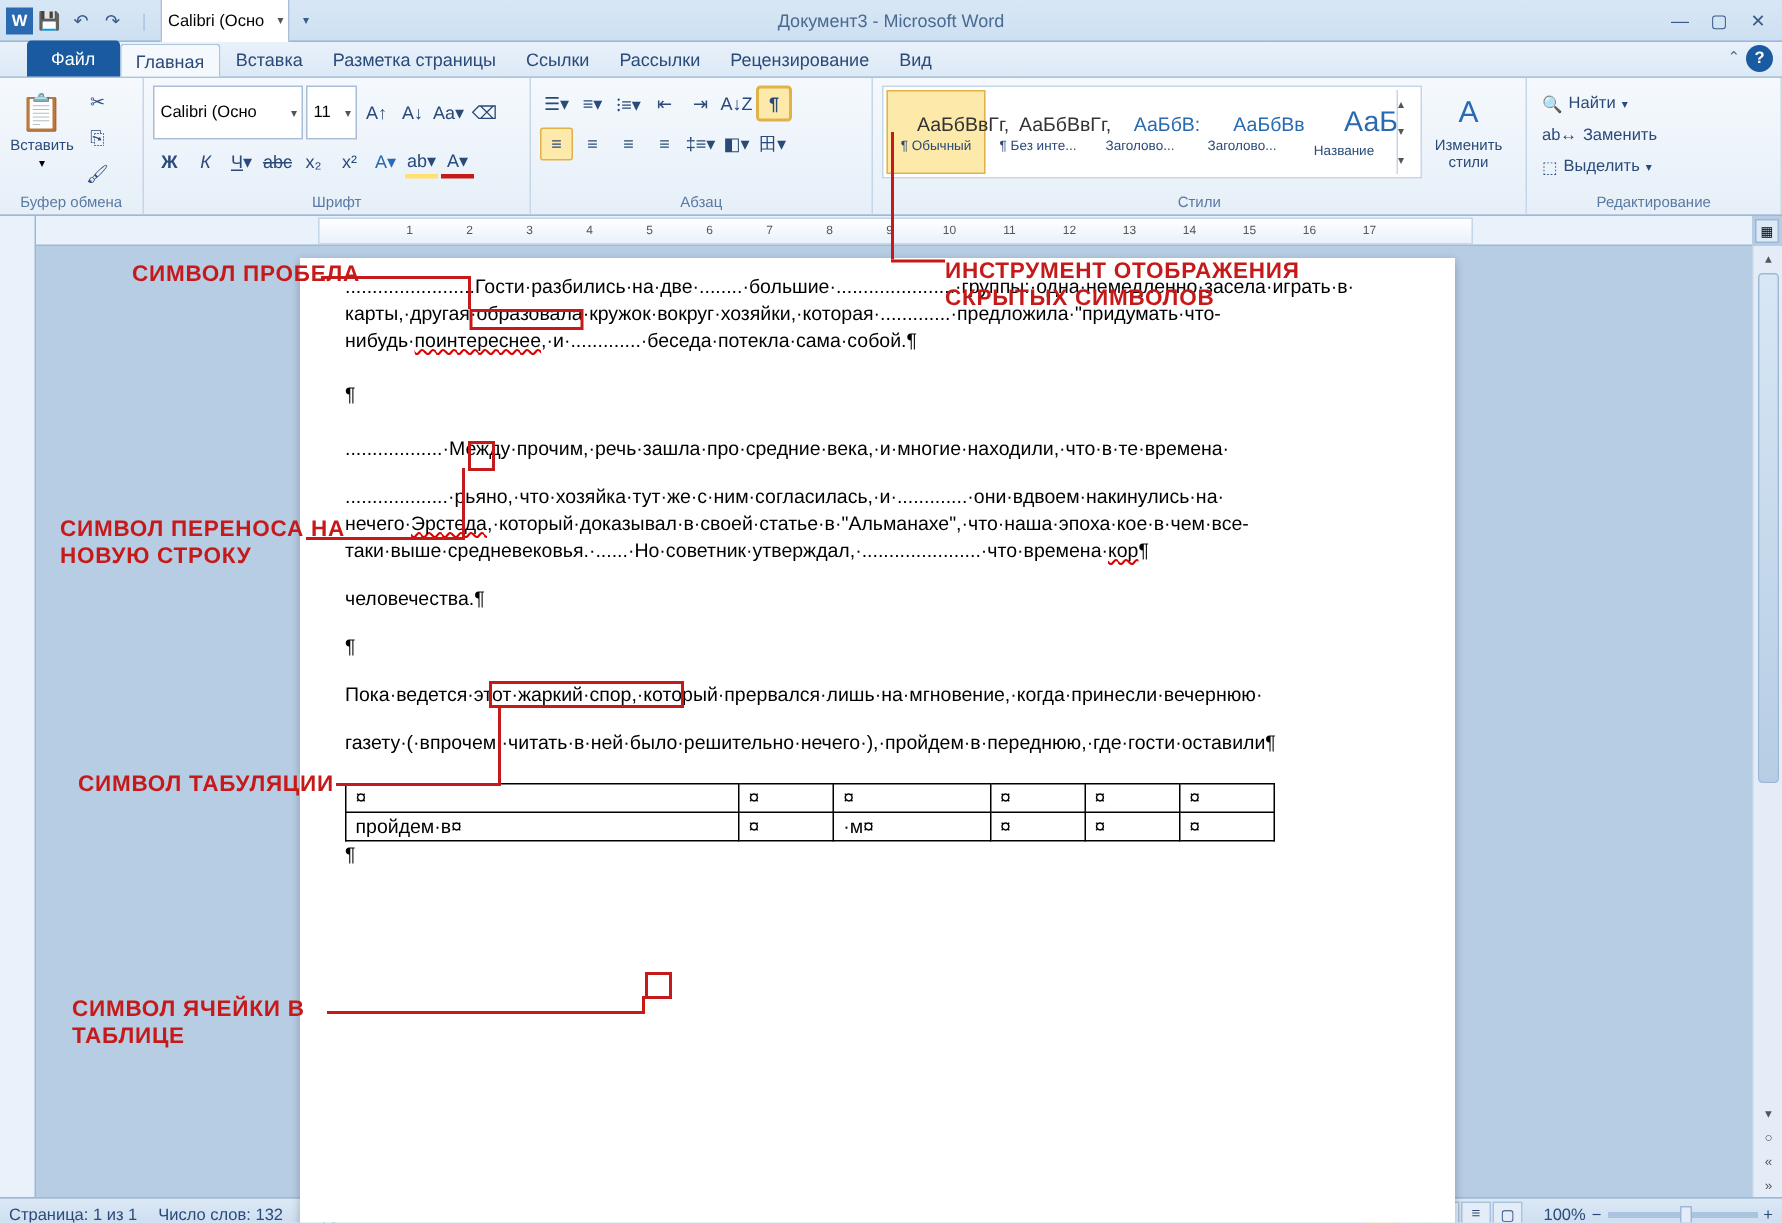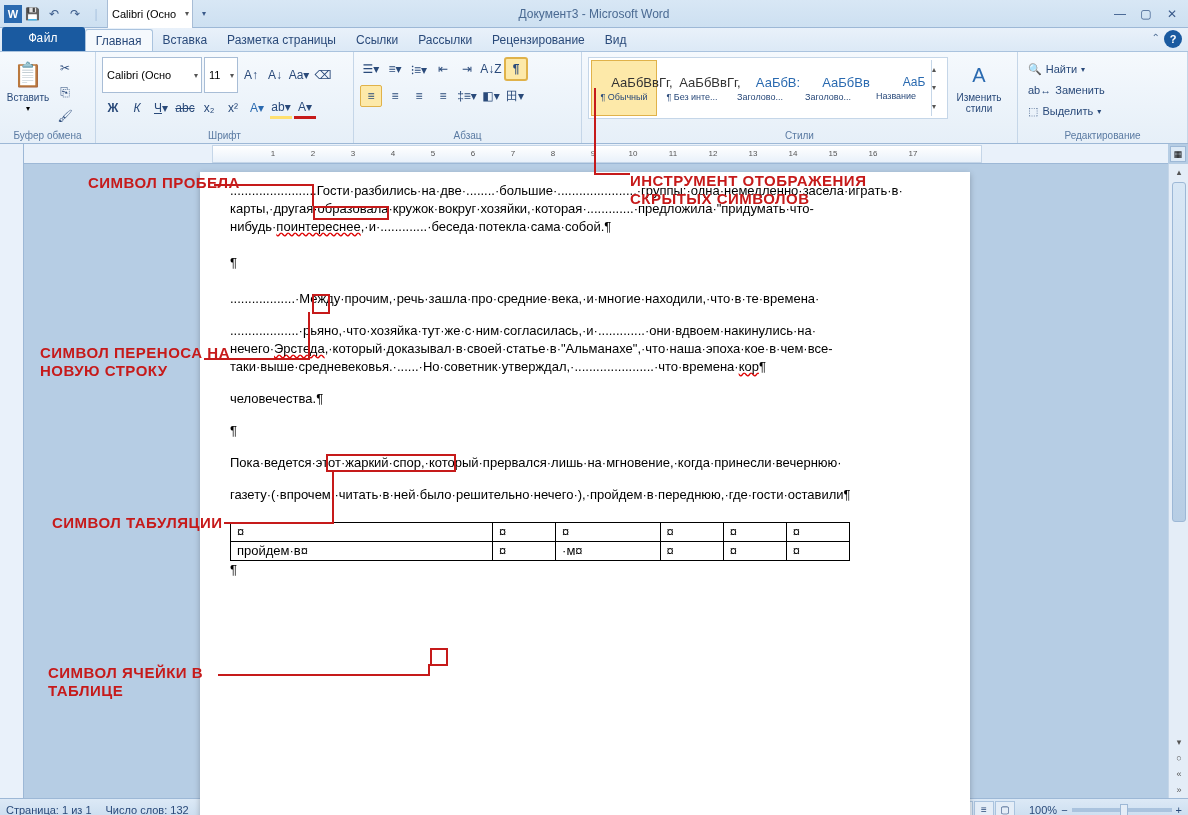--- a/index.html
+++ b/index.html
@@ -7,21 +7,21 @@
 
 
 .titlebar { height: 28px; background: linear-gradient(#d8e7f5,#cde0f1); display: flex; align-items: center; border-bottom: 1px solid #9db8d6; position: relative; }
 .qat { display: flex; align-items: center; gap: 1px; padding: 0 4px; }
 .qat .ico, .winbtn { width: 20px; height: 20px; display: flex; align-items: center; justify-content: center; font-size: 12px; color: #3a5a8a; cursor: default; }
 .title { position: absolute; left: 50%; transform: translateX(-50%); font-size: 12px; color: #4a6a92; }
 .winctrls { margin-left: auto; display: flex; gap: 6px; padding-right: 6px; }
 
 
 .tabrow { height: 24px; background: linear-gradient(#e9f1fa,#dce9f6); display: flex; align-items: flex-end; border-bottom: 1px solid #aac3de; position: relative; }
-.file-tab { background: #1a5aa0; color: #fff; padding: 4px 27px; font-size: 12px; height: 24px; display: flex; align-items: center; border-radius: 3px 3px 0 0; margin-left: 2px; font-family: Liberation Mono, monospace; }
+.file-tab { background: #1a5aa0; color: #fff; padding: 4px 16px; font-size: 12px; height: 24px; display: flex; align-items: center; border-radius: 3px 3px 0 0; margin-left: 18px; }
 .tab { padding: 4px 10px; font-size: 12px; color: #2a4a7a; height: 22px; display: flex; align-items: center; cursor: default; }
 .tab.active { background: #f5f9fd; border: 1px solid #aac3de; border-bottom: none; border-radius: 3px 3px 0 0; color: #2a4a7a; }
 .help-btn { position: absolute; right: 6px; top: 2px; width: 18px; height: 18px; background: #1a5aa0; color: #fff; border-radius: 50%; display: flex; align-items: center; justify-content: center; font-weight: bold; font-size: 11px; }
 .ribbon-toggle { position: absolute; right: 28px; top: 4px; color: #4a6a92; font-size: 10px; }
 
 
 .ribbon { height: 92px; background: linear-gradient(#f5f9fd,#e6eff8); border-bottom: 1px solid #9db8d6; display: flex; }
 .group { border-right: 1px solid #c5d6e8; padding: 2px 6px 0 6px; display: flex; flex-direction: column; position: relative; }
 .group-label { position: absolute; bottom: 2px; left: 0; right: 0; text-align: center; font-size: 10px; color: #5a7aa2; }
 .group-body { flex: 1; display: flex; align-items: flex-start; gap: 4px; padding-top: 3px; }
@@ -207,21 +207,21 @@
           </div>
         <div class="style-item">
             <div class="style-prev blue">АаБбВ:</div>
             <div>Заголово...</div>
           </div>
         <div class="style-item">
             <div class="style-prev blue">АаБбВв</div>
             <div>Заголово...</div>
           </div>
         <div class="style-item">
-            <div class="style-prev blue" style="font-size:12px;">АаБ</div>
+            <div class="style-prev blue" style="font-size:19px;">АаБ</div>
             <div>Название</div>
           </div>
         <div style="width:14px;display:flex;flex-direction:column;justify-content:space-around;font-size:8px;color:#555;border-left:1px solid #c5d6e8;">
             <div>▴</div>
             <div>▾</div>
             <div>▾</div>
           </div>
       </div>
       <div class="bigbtn" style="width:54px;">
         <div class="ic" style="font-size:20px;color:#2a6ab0;">A</div>

